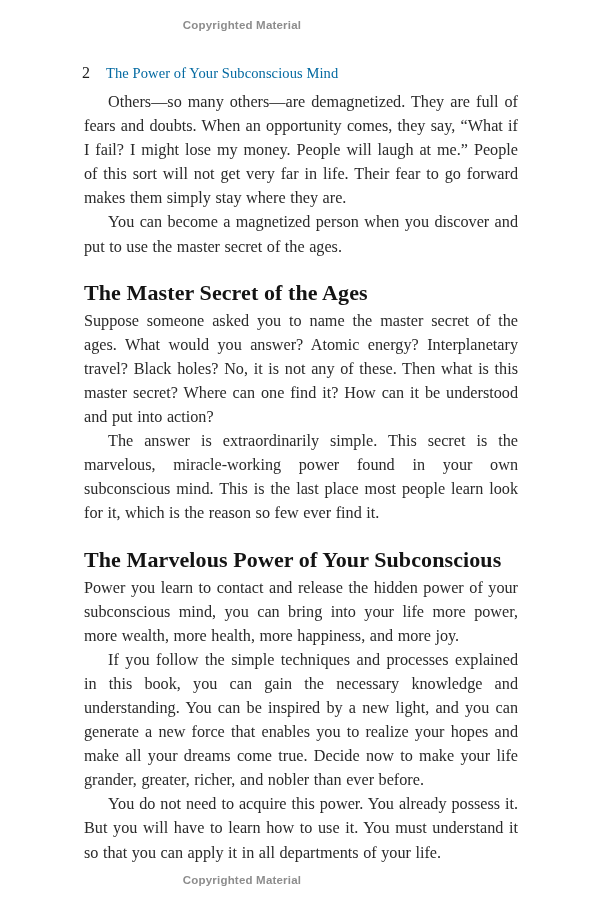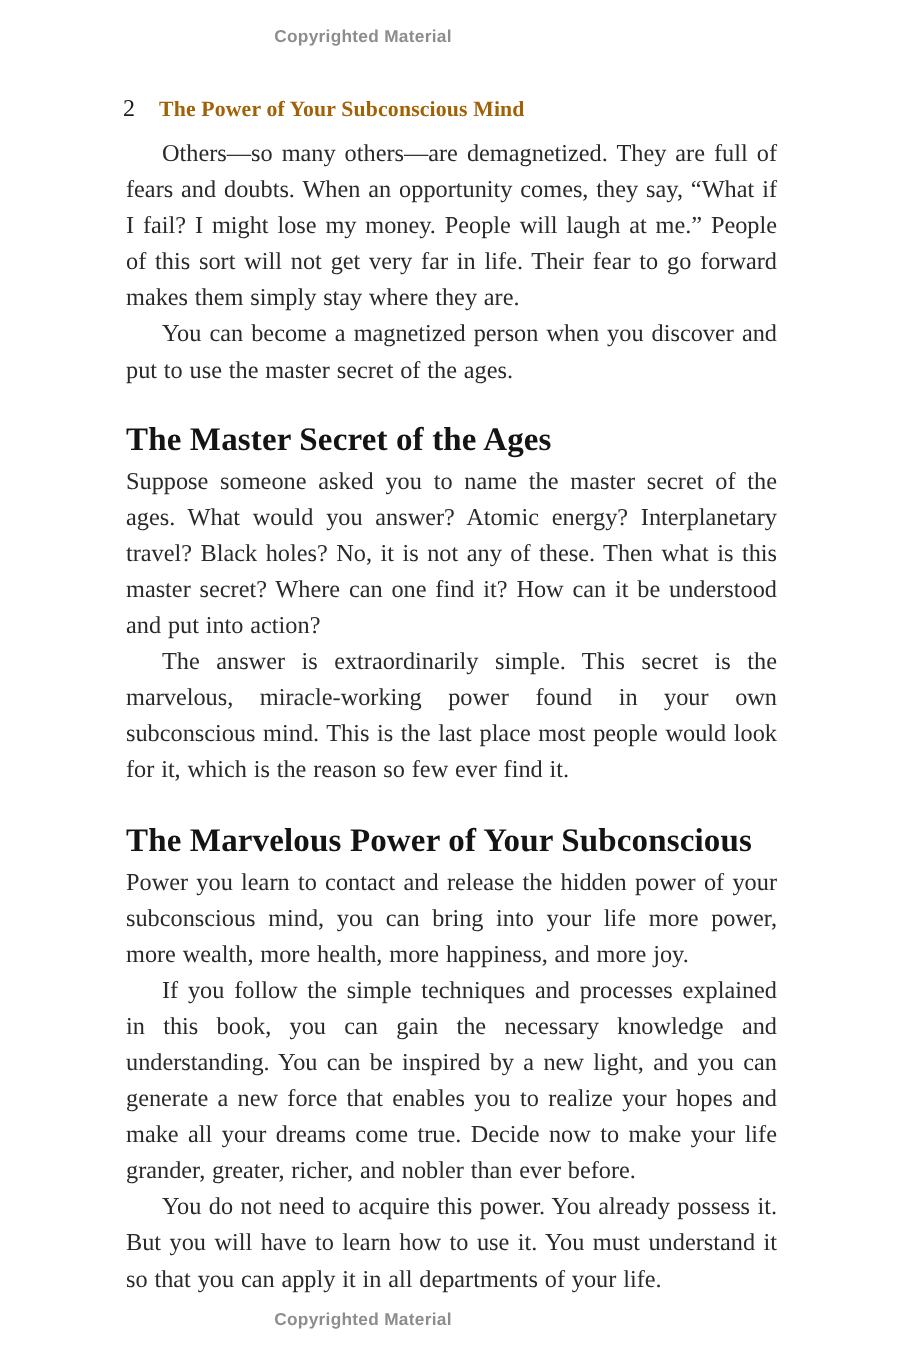--- a/index.html
+++ b/index.html
@@ -34,22 +34,22 @@
     align-items: baseline;
   }
   .page-number {
     font-size: 16px;
     font-weight: normal;
     color: #1c1c1c;
     margin-right: 16px;
   }
   .running-title {
     font-size: 14.5px;
-    font-weight: bold;
-    color: #a16207;
+    font-weight: normal;
+    color: #0369a1;
     letter-spacing: 0.1px;
   }
   .body-text {
     position: absolute;
     top: 90px;
     left: 84px;
     width: 434px;
   }
   .body-text p {
     font-size: 16.2px;
@@ -77,20 +77,20 @@
 <header class="page-header">
   <span class="page-number">2</span>
   <span class="running-title">The Power of Your Subconscious Mind</span>
 </header>
 
 <main class="body-text">
   <p class="indent">Others—so many others—are demagnetized. They are full of fears and doubts. When an opportunity comes, they say, “What if I fail? I might lose my money. People will laugh at me.” People of this sort will not get very far in life. Their fear to go forward makes them simply stay where they are.</p>
   <p class="indent">You can become a magnetized person when you discover and put to use the master secret of the ages.</p>
   <h2 class="section-heading">The Master Secret of the Ages</h2>
   <p>Suppose someone asked you to name the master secret of the ages. What would you answer? Atomic energy? Interplanetary travel? Black holes? No, it is not any of these. Then what is this master secret? Where can one find it? How can it be understood and put into action?</p>
-  <p class="indent">The answer is extraordinarily simple. This secret is the marvelous, miracle-working power found in your own subconscious mind. This is the last place most people would look for it, which is the reason so few ever find it.</p>
+  <p class="indent">The answer is extraordinarily simple. This secret is the marvelous, miracle-working power found in your own subconscious mind. This is the last place most people learn look for it, which is the reason so few ever find it.</p>
   <h2 class="section-heading">The Marvelous Power of Your Subconscious</h2>
   <p>Power you learn to contact and release the hidden power of your subconscious mind, you can bring into your life more power, more wealth, more health, more happiness, and more joy.</p>
   <p class="indent">If you follow the simple techniques and processes explained in this book, you can gain the necessary knowledge and understanding. You can be inspired by a new light, and you can generate a new force that enables you to realize your hopes and make all your dreams come true. Decide now to make your life grander, greater, richer, and nobler than ever before.</p>
   <p class="indent">You do not need to acquire this power. You already possess it. But you will have to learn how to use it. You must understand it so that you can apply it in all departments of your life.</p>
 </main>
 
 <div class="copyright bottom">Copyrighted Material</div>
 
 </body></html>

